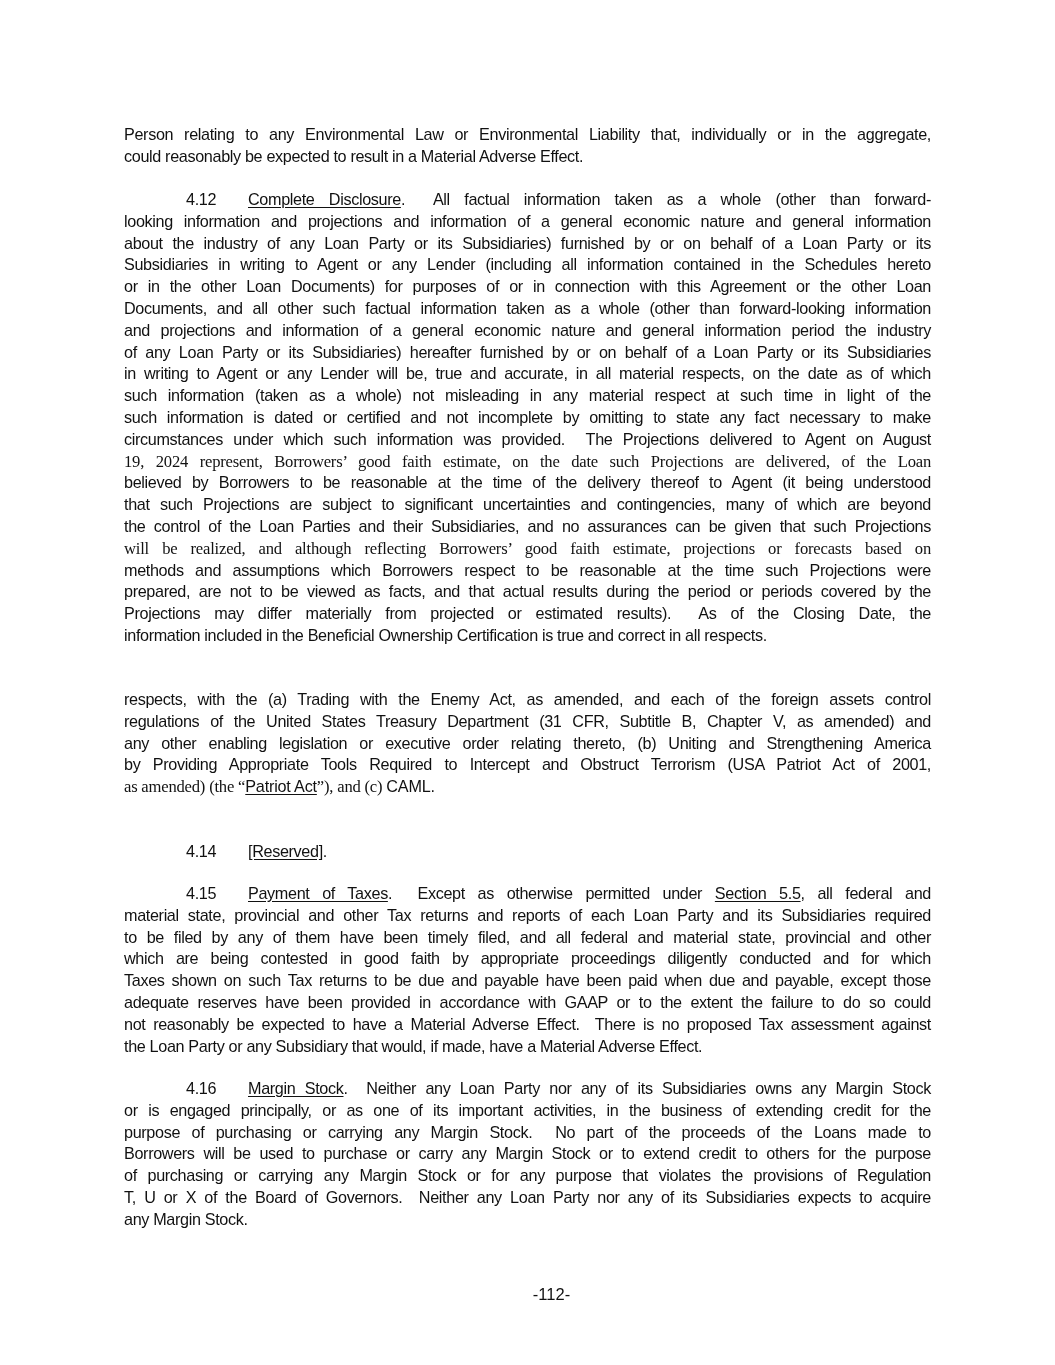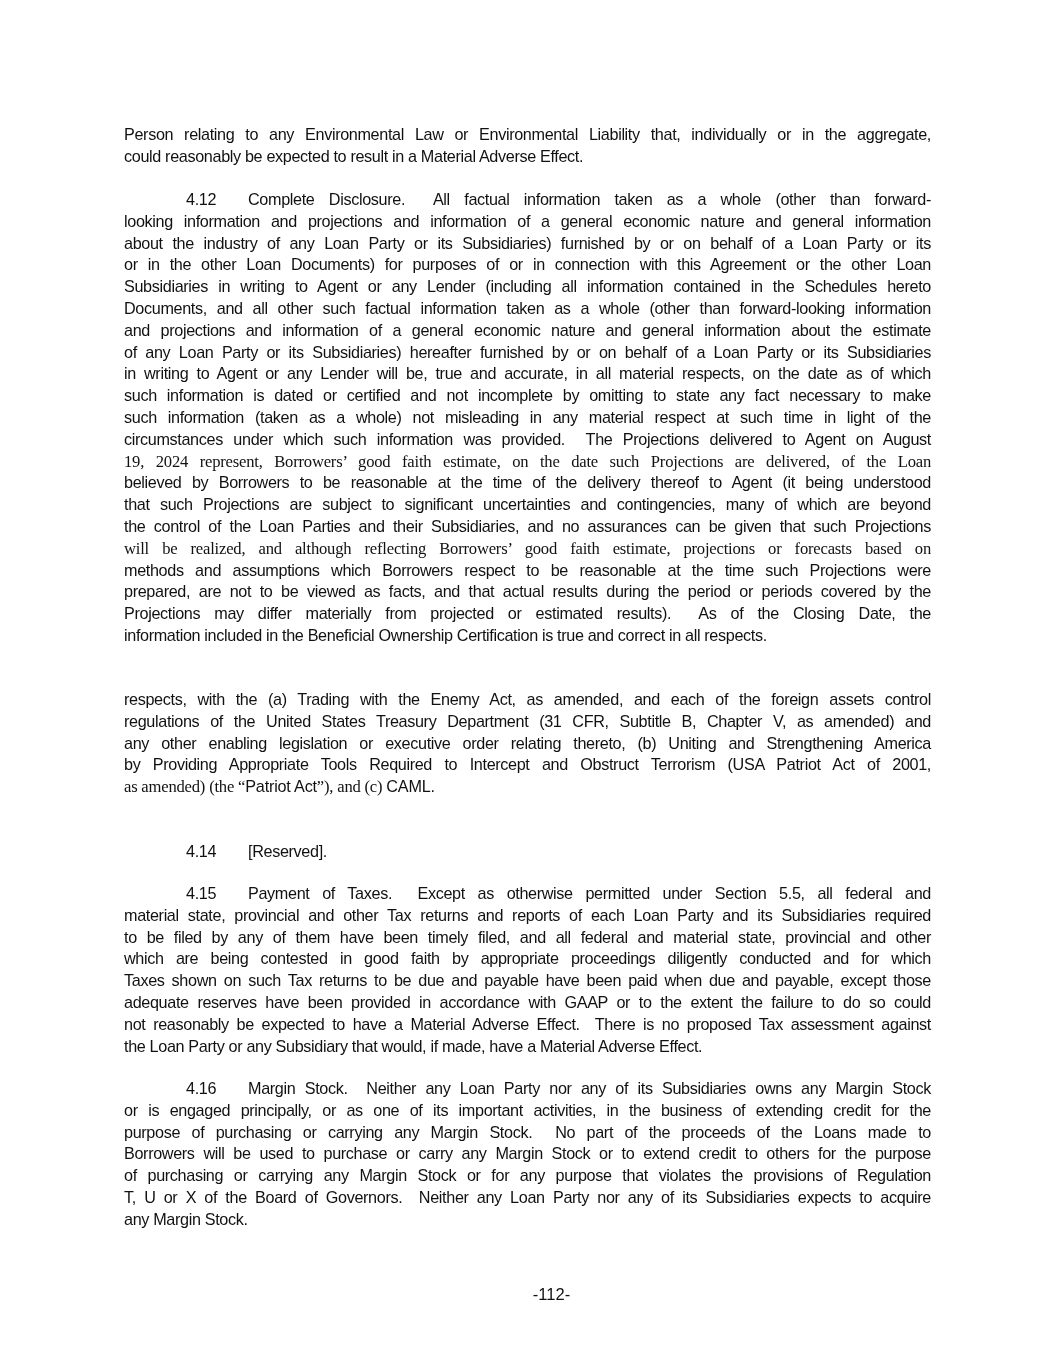--- a/index.html
+++ b/index.html
@@ -20,21 +20,21 @@
       text-align: justify;
       text-align-last: justify;
       white-space: nowrap;
       letter-spacing: -0.35px;
       word-spacing: 0px;
       overflow: visible;
     }
     .line.last { text-align-last: left; }
     .line.serif { font-family: "Liberation Serif", serif; font-size: 16.6px; letter-spacing: -0.2px; }
     .line.first { text-indent: 62px; }
-    .u { text-underline-offset: 2px; }
+    .u { text-decoration: underline; text-underline-offset: 2px; }
     .sec-num { display: inline-block; width: 62px; text-indent: 0; }
     .page-number {
       position: absolute; top: 1283px; left: 0; width: 1055px;
       text-align: center; font-size: 16.5px; line-height: 22px;
       font-family: "Liberation Sans", sans-serif; color: #111111; margin-left: 24px;
     }
   </style>
 </head>
 <body>
 
@@ -42,28 +42,28 @@
 
   <div class="text-block" style="top:124px;">
     <span class="line">Person relating to any Environmental Law or Environmental Liability that, individually or in the aggregate,</span>
     <span class="line last">could reasonably be expected to result in a Material Adverse Effect.</span>
   </div>
 
   <div class="text-block" style="top:189px;">
     <span class="line first"><span class="sec-num">4.12</span><span class="u">Complete Disclosure</span><span style="white-space:pre;">.  All factual information taken as a whole (other than forward-</span></span>
     <span class="line">looking information and projections and information of a general economic nature and general information</span>
     <span class="line">about the industry of any Loan Party or its Subsidiaries) furnished by or on behalf of a Loan Party or its</span>
+    <span class="line">Subsidiaries in writing to Agent or any Lender (including all information contained in the Schedules hereto</span>
     <span class="line">or in the other Loan Documents) for purposes of or in connection with this Agreement or the other Loan</span>
-    <span class="line">Subsidiaries in writing to Agent or any Lender (including all information contained in the Schedules hereto</span>
     <span class="line">Documents, and all other such factual information taken as a whole (other than forward-looking information</span>
-    <span class="line">and projections and information of a general economic nature and general information about the estimate</span>
+    <span class="line">and projections and information of a general economic nature and general information period the industry</span>
     <span class="line">of any Loan Party or its Subsidiaries) hereafter furnished by or on behalf of a Loan Party or its Subsidiaries</span>
     <span class="line">in writing to Agent or any Lender will be, true and accurate, in all material respects, on the date as of which</span>
+    <span class="line">such information (taken as a whole) not misleading in any material respect at such time in light of the</span>
     <span class="line">such information is dated or certified and not incomplete by omitting to state any fact necessary to make</span>
-    <span class="line">such information (taken as a whole) not misleading in any material respect at such time in light of the</span>
     <span class="line" style="white-space:pre;">circumstances under which such information was provided.  The Projections delivered to Agent on August</span>
     <span class="line serif">19, 2024 represent, Borrowers’ good faith estimate, on the date such Projections are delivered, of the Loan</span>
     <span class="line">believed by Borrowers to be reasonable at the time of the delivery thereof to Agent (it being understood</span>
     <span class="line">that such Projections are subject to significant uncertainties and contingencies, many of which are beyond</span>
     <span class="line">the control of the Loan Parties and their Subsidiaries, and no assurances can be given that such Projections</span>
     <span class="line serif">will be realized, and although reflecting Borrowers’ good faith estimate, projections or forecasts based on</span>
     <span class="line">methods and assumptions which Borrowers respect to be reasonable at the time such Projections were</span>
     <span class="line">prepared, are not to be viewed as facts, and that actual results during the period or periods covered by the</span>
     <span class="line" style="white-space:pre;">Projections may differ materially from projected or estimated results).  As of the Closing Date, the</span>
     <span class="line last">information included in the Beneficial Ownership Certification is true and correct in all respects.</span>

